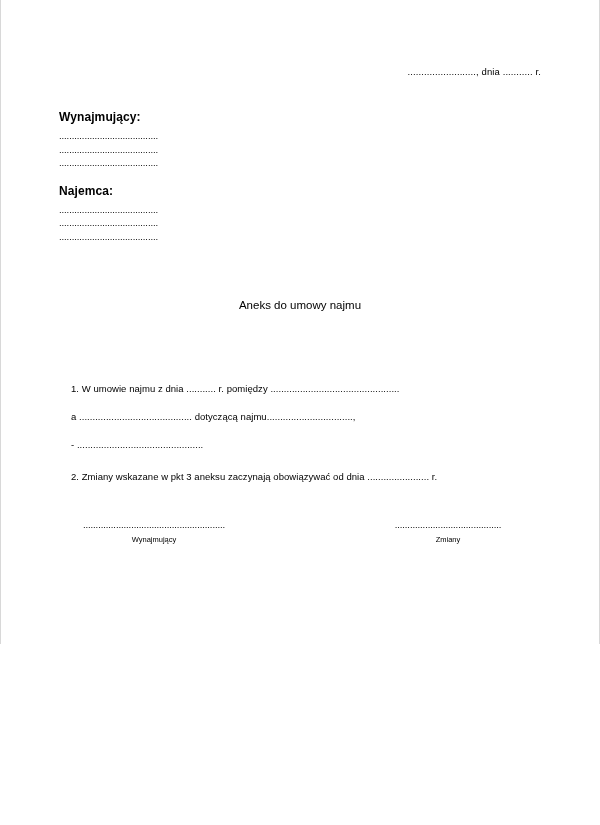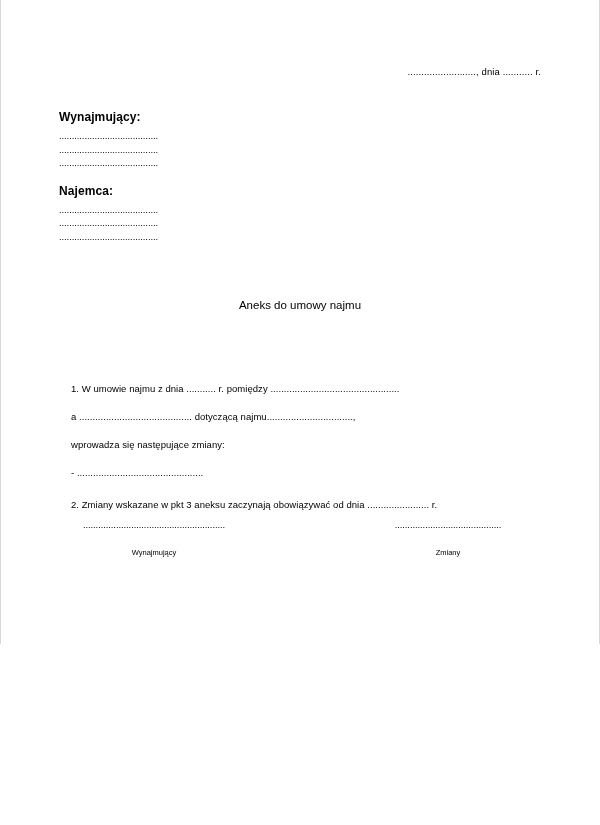--- a/index.html
+++ b/index.html
@@ -109,21 +109,21 @@
   }
   .sig .sig-dots {
     font-size: 9.5px;
     letter-spacing: -0.1px;
     white-space: nowrap;
     display: block;
   }
   .sig .sig-label {
     font-size: 7.5px;
     display: block;
-    margin-top: 18px;
+    margin-top: 5px;
   }
   .sig.right .sig-dots {
     font-size: 9.5px;
   }
 </style>
 </head>
 <body>
 
 <div class="page">
 
@@ -141,21 +141,20 @@
     <div class="dots-row">.......................................</div>
   </div>
 
   <div class="doc-title">
     <span>Aneks do umowy najmu</span>
   </div>
 
   <div class="body-block">
     <p>1. W umowie najmu z dnia ........... r. pomiędzy ................................................</p>
     <p>a .......................................... dotyczącą najmu................................,</p>
-    <p>wprowadza się następujące zmiany:</p>
     <p>- ...............................................</p>
     <p class="spaced">2. Zmiany wskazane w pkt 3 aneksu zaczynają obowiązywać od dnia ....................... r.</p>
   </div>
 
   <div class="signatures">
     <div class="sig left">
       <span class="sig-dots">........................................................</span>
       <span class="sig-label">Wynajmujący</span>
     </div>
     <div class="sig right">

